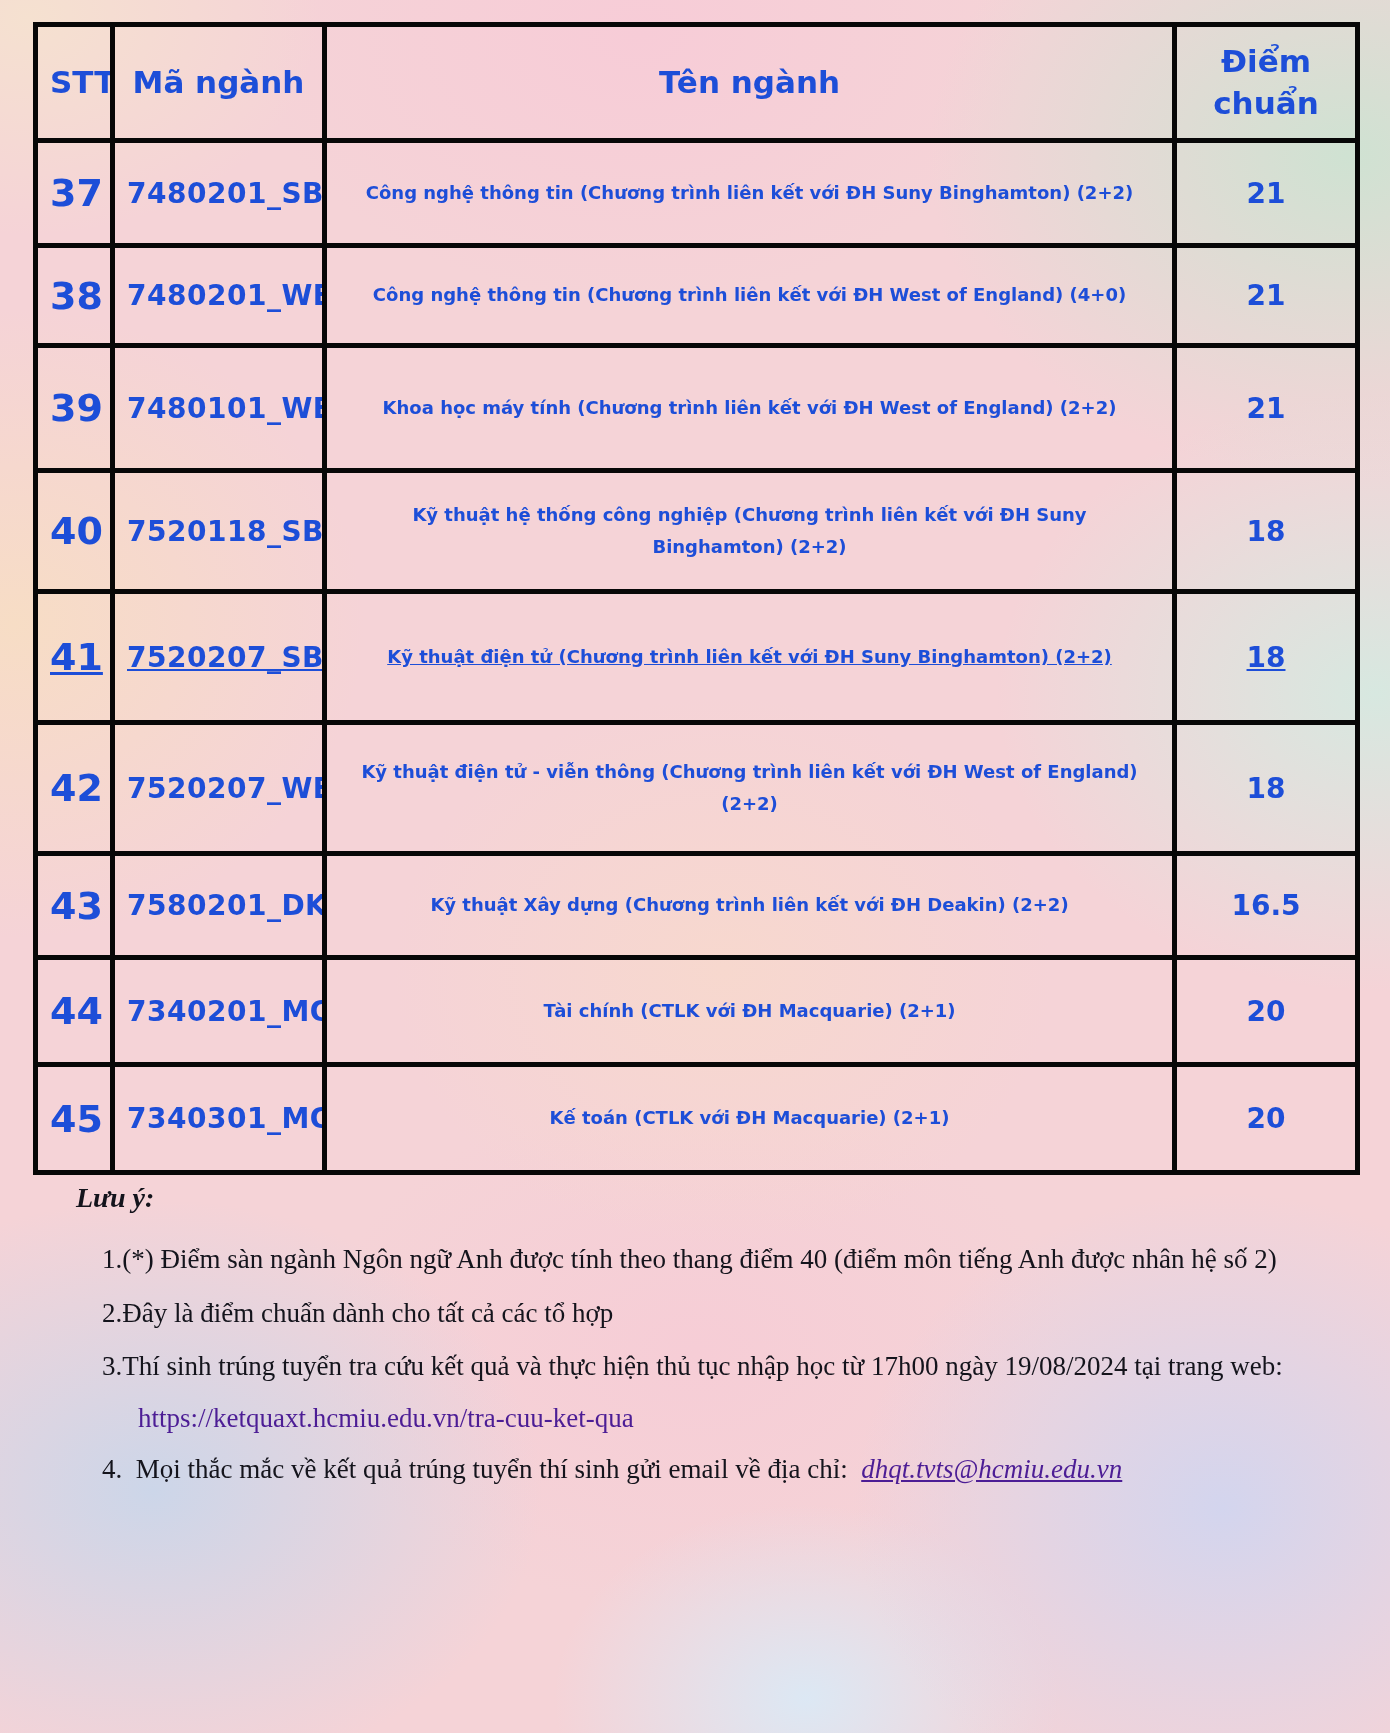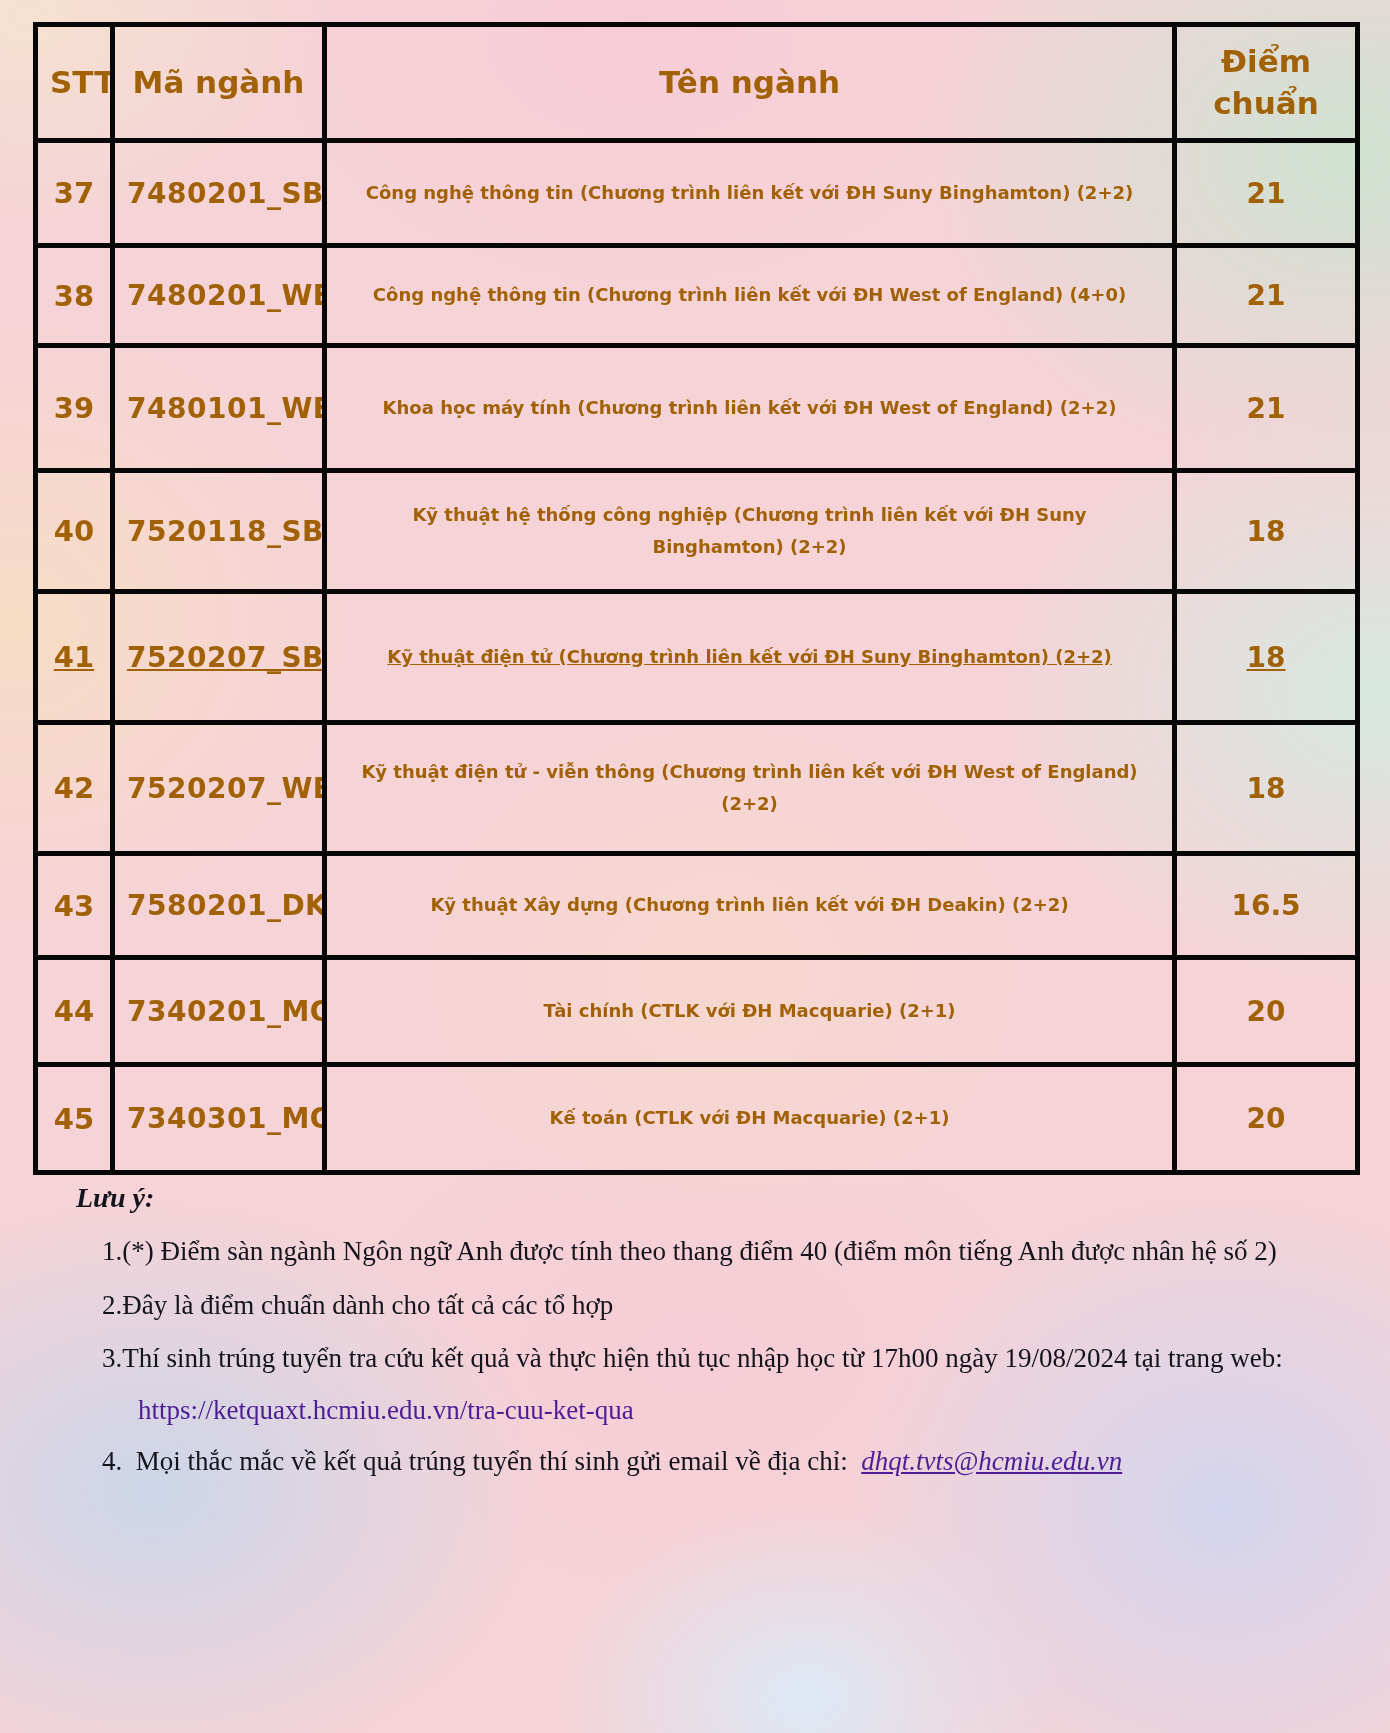--- a/index.html
+++ b/index.html
@@ -25,33 +25,33 @@
   
   .admission-table {
     position: absolute;
     left: 33px;
     top: 22px;
     width: 1322px;
     border-collapse: collapse;
     table-layout: fixed;
     font-family: "DejaVu Sans", sans-serif;
     font-weight: 700;
-    color: #a16207;
+    color: #1d4ed8;
     padding-left: 24px;
   }
   .admission-table th,
   .admission-table td {
     border: 5px solid #070707;
     text-align: center;
     vertical-align: middle;
     padding: 4px 12px;
     overflow: hidden;
   }
   .admission-table th { font-size: 31px; line-height: 1.35; }
-  td.c-stt   { font-size: 29px; }
+  td.c-stt   { font-size: 38px; }
   td.c-code  { font-size: 28px; letter-spacing: 0.5px; }
   td.c-name  { font-size: 18px; line-height: 1.8; padding: 4px 28px; }
   td.c-score { font-size: 28px; }
 
   tr.tr-head { height: 116px; }
   tr.tr-0 { height: 105px; }
   tr.tr-1 { height: 100px; }
   tr.tr-2 { height: 125px; }
   tr.tr-3 { height: 121px; }
   tr.tr-4 { height: 131px; text-decoration: underline; }
@@ -67,21 +67,21 @@
     top: 1182px;
     width: 1286px;
     font-family: "Liberation Serif", serif;
     font-size: 27px;
     color: #14141c;
   }
   .notes-title {
     font-weight: 700;
     font-style: italic;
     font-size: 28px;
-    margin-bottom: 20px;
+    margin-bottom: 28px;
   }
   .note { margin: 18px 0; line-height: 1.32; padding-left: 30px; text-indent: -4px; }
   .note-link-line { padding-left: 62px; margin: 6px 0 8px 0; }
   .link { color: #4c1d95; text-decoration: none; cursor: pointer; }
   .link-email { font-style: italic; text-decoration: underline; }
 </style>
 </head>
 <body>
 
 <table class="admission-table">

